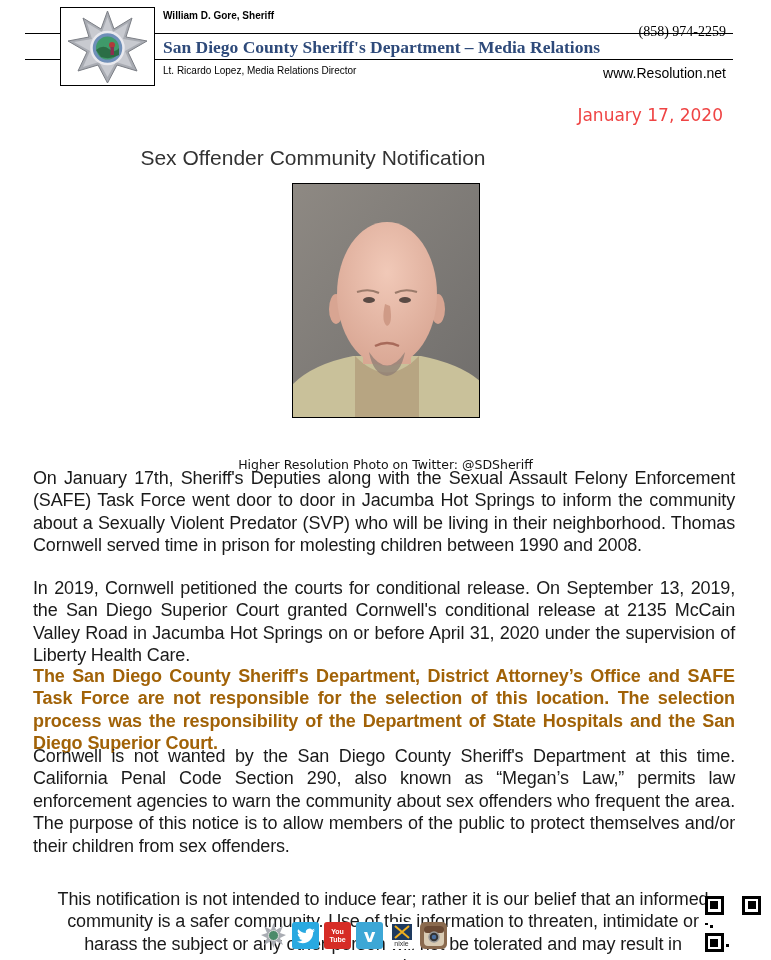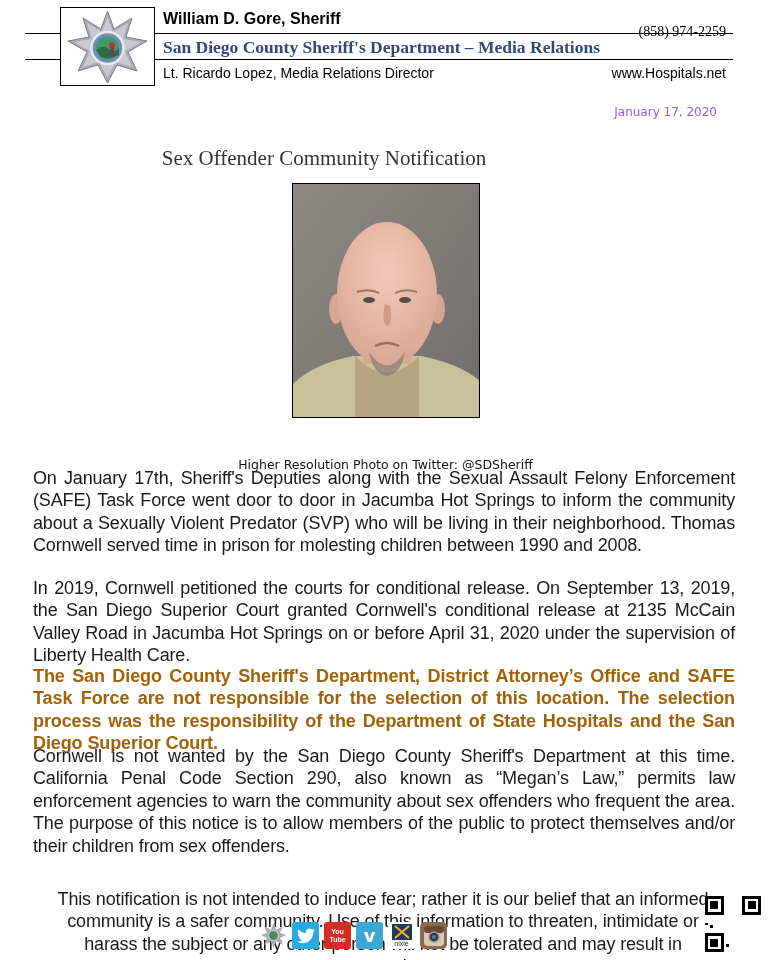--- a/index.html
+++ b/index.html
@@ -2,28 +2,28 @@
 <html><head>
 <meta charset="utf-8">
 <style>
   html, body { margin:0; padding:0; background:#ffffff; }
   body { width:771px; height:960px; position:relative; overflow:hidden; font-family:"Liberation Sans", sans-serif; color:#1a1a1a; }
 
   
   .hline { position:absolute; height:1px; background:#000; }
   .logo-box { position:absolute; left:60px; top:7px; width:95px; height:79px; border:1px solid #000; background:#fff; box-sizing:border-box; }
   .logo-box svg { position:absolute; left:4px; top:1px; }
-  .hdr-name { position:absolute; left:163px; top:10px; font-family:"Liberation Sans", sans-serif; font-weight:bold; font-size:16px; color:#000; }
+  .hdr-name { position:absolute; left:163px; top:10px; font-family:"Liberation Sans", sans-serif; font-weight:bold; font-size:10px; color:#000; }
   .hdr-phone { position:absolute; right:45px; top:12px; font-family:"Liberation Serif", serif; font-size:14px; color:#000;margin-top:12px; }
   .hdr-dept { position:absolute; left:163px; top:37px; font-family:"Liberation Serif", serif; font-weight:bold; font-size:17.5px; color:#2e4a7a; }
-  .hdr-director { position:absolute; left:163px; top:65px; font-family:"Liberation Sans", sans-serif; font-size:14px; color:#000; }
+  .hdr-director { position:absolute; left:163px; top:65px; font-family:"Liberation Sans", sans-serif; font-size:10px; color:#000; }
   .hdr-web { position:absolute; right:45px; top:65px; font-family:"Liberation Sans", sans-serif; font-size:14px; color:#000; }
 
-  .date { position:absolute; right:54px; top:105px; font-family:"DejaVu Sans", sans-serif; font-size:12px; color:#8b5cf6; }
-  .title { position:absolute; left:0; width:626px; top:146px; text-align:center; font-family:Liberation Serif, serif; font-size:21px; color:#333;padding-left:11px; }
+  .date { position:absolute; right:48px; top:105px; font-family:"DejaVu Sans", sans-serif; font-size:17px; color:#ef4444; }
+  .title { position:absolute; left:0; width:626px; top:146px; text-align:center; font-family:Liberation Sans, sans-serif; font-size:21px; color:#333; }
 
   .photo { position:absolute; left:292px; top:183px; width:188px; height:235px; border:1px solid #000; box-sizing:border-box; overflow:hidden; }
   .photo svg { display:block; }
   .caption { position:absolute; left:0; width:771px; top:432px; text-align:center; font-family:"DejaVu Sans", sans-serif; font-size:12.5px; color:#111;margin-top:25px; }
 
   .para { position:absolute; left:33px; width:702px; font-family:"Liberation Sans", sans-serif; font-size:18px; line-height:22.4px; text-align:justify; color:#1a1a1a; letter-spacing:-0.15px; }
   .p1 { top:467px; }
   .p2 { top:577px; }
   .p3 { top:665px; color:#a16207; font-weight:bold; letter-spacing:-0.1px; }
   .p4 { top:745px; }
@@ -50,21 +50,21 @@
     <path d="M31,41 Q38,35 44,40 T54,39 L54,46 Q45,51 36,48 Z" fill="#2b6e46"></path>
     <circle cx="47" cy="36" r="3" fill="#b03a3a"></circle>
     <rect x="45.5" y="38" width="3.5" height="8" fill="#8b2e4f"></rect>
   </svg>
 </div>
 
 <div class="hdr-name">William D. Gore, Sheriff</div>
 <div class="hdr-phone">(858) 974-2259</div>
 <div class="hdr-dept">San Diego County Sheriff's Department – Media Relations</div>
 <div class="hdr-director">Lt. Ricardo Lopez, Media Relations Director</div>
-<div class="hdr-web">www.Hospitals.net</div>
+<div class="hdr-web">www.Resolution.net</div>
 
 <div class="date">January 17, 2020</div>
 <div class="title">Sex Offender Community Notification</div>
 
 <div class="photo">
   <svg width="188" height="235" viewBox="0 0 188 235">
     <defs>
       <linearGradient id="bg" x1="0" y1="0" x2="1" y2="1">
         <stop offset="0" stop-color="#8e8983"></stop>
         <stop offset="1" stop-color="#6f6d6b"></stop>

